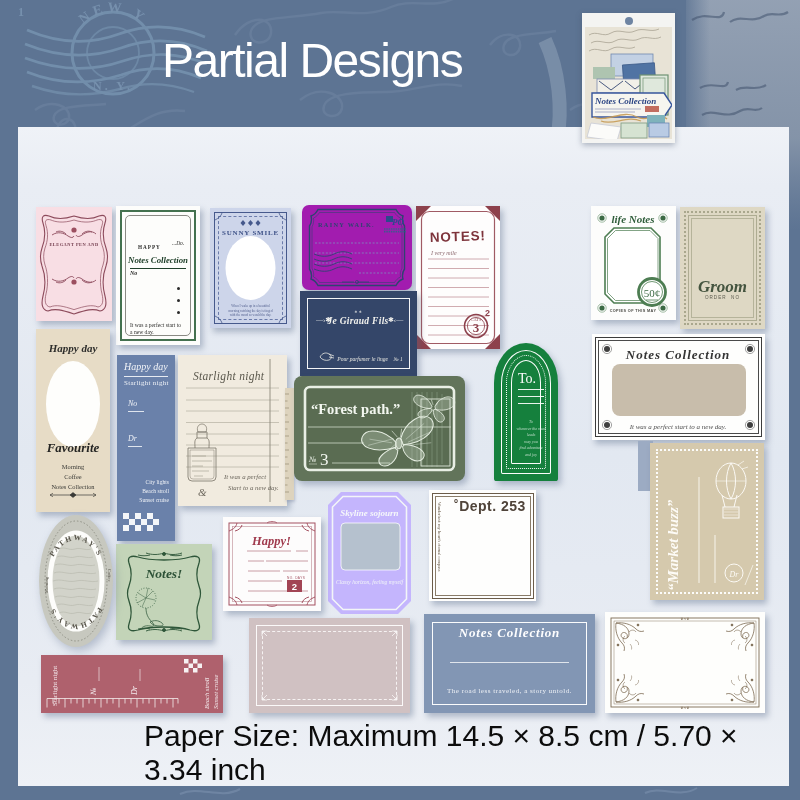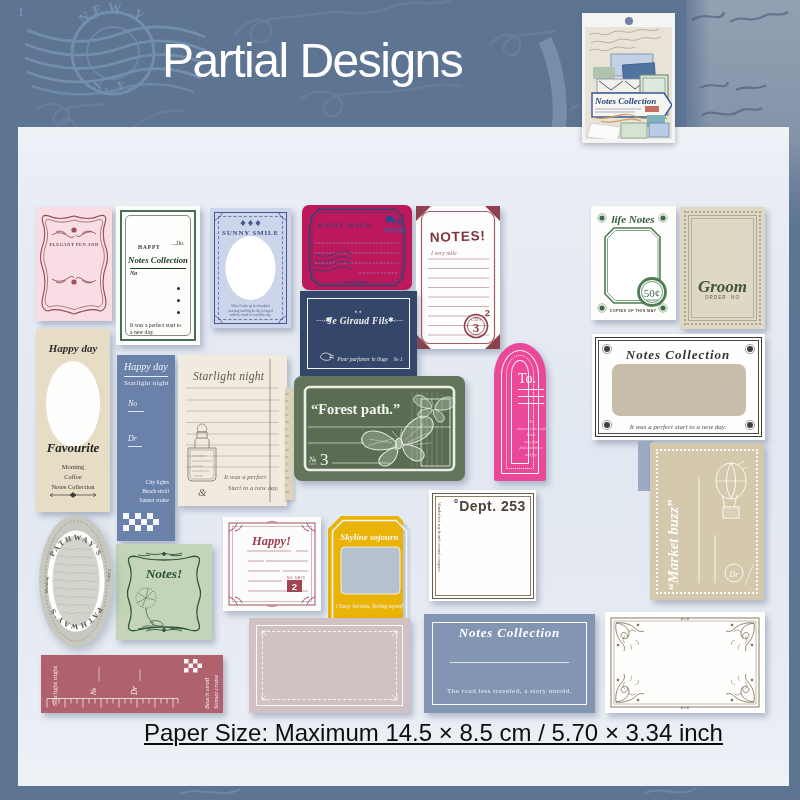--- a/index.html
+++ b/index.html
@@ -162,21 +162,21 @@
       <text x="40.5" y="27" text-anchor="middle" font-family="Liberation Serif" font-weight="bold" font-size="7" letter-spacing="0.8" fill="#3d5187">SUNNY SMILE</text>
       <ellipse cx="40.5" cy="60" rx="25" ry="32" fill="#ffffff"></ellipse>
       <g fill="#55628f" font-family="Liberation Serif" font-size="3.2" text-anchor="middle">
         <text x="40.5" y="99">When I wake up in a beautiful</text>
         <text x="40.5" y="103.5">morning catching the sky is tinged</text>
         <text x="40.5" y="108">with the mood so would the day.</text>
       </g>
     </svg>
   </div>
 
-  <div class="card" style="left:302px;top:205px;width:110px;height:85px;background:#be185d;border-radius:7px;">
+  <div class="card" style="left:302px;top:205px;width:110px;height:85px;background:#a21caf;border-radius:7px;">
     <svg width="110" height="85" viewBox="0 0 110 85">
       <path d="M16,4.5 h78 c1.5,3 4,5.5 7,6.5 c-1,3.5 -0.5,7 1.5,10 v43 c-2,3 -2.5,6.5 -1.5,10 c-3,1 -5.5,3.5 -7,6.5 h-78 c-1.5,-3 -4,-5.5 -7,-6.5 c1,-3.5 0.5,-7 -1.5,-10 v-43 c2,-3 2.5,-6.5 1.5,-10 c3,-1 5.5,-3.5 7,-6.5 Z" fill="none" stroke="#2e4470" stroke-width="1.4"></path>
       <path d="M17.5,7.5 h75 c1.5,2.5 3.5,4.5 6,5.5 c-0.5,3 0,6 1.5,8.8 v41.4 c-1.5,2.8 -2,5.8 -1.5,8.8 c-2.5,1 -4.5,3 -6,5.5 h-75 c-1.5,-2.5 -3.5,-4.5 -6,-5.5 c0.5,-3 0,-6 -1.5,-8.8 V21.8 c1.5,-2.8 2,-5.8 1.5,-8.8 c2.5,-1 4.5,-3 6,-5.5 Z" fill="none" stroke="#2e4470" stroke-width="0.55"></path>
       <text x="16" y="21.5" font-family="Liberation Serif" font-size="6.3" letter-spacing="1.3" fill="#2e4470" font-weight="bold">RAINY WALK.</text>
       <rect x="84" y="11" width="7" height="6" fill="#2b4a8b"></rect>
       <text x="90" y="20" font-family="Liberation Serif" font-style="italic" font-weight="bold" font-size="9" fill="#2b4a8b">PO</text>
       <path d="M82,24 h22 m-22,2.6 h22" stroke="#41598f" stroke-width="1.6" stroke-dasharray="1.5 0.8"></path>
       <g stroke="#7f8fc0" stroke-width="0.8" stroke-dasharray="2 1.6">
         <path d="M13,38 h84"></path>
           <path d="M13,48 h84"></path>
@@ -386,21 +386,21 @@
       <g stroke="#e5ede1" stroke-width="0.8" fill="rgba(226,236,221,0.26)" transform="rotate(10 140 30)">
         <path d="M138,31 C133,22 121,19 119,25 C117,30 127,35 137,33 Z"></path>
         <path d="M137,33 C128,35 123,40 127,43 C131,46 137,41 139,34 Z"></path>
         <path d="M141,30 C144,20 155,15 159,21 C163,27 153,34 142,33 Z"></path>
         <path d="M142,33 C150,35 155,40 151,44 C147,47 141,41 140,34 Z"></path>
         <path d="M139,29 l-3,-5 m6,5 l2,-6" fill="none" stroke-width="0.5"></path>
       </g>
     </svg>
   </div>
 
-  <div class="card" style="left:494px;top:343px;width:52px;height:138px;background:#ec4899;border-radius:37px 37px 3px 3px / 46px 46px 3px 3px;">
+  <div class="card" style="left:494px;top:343px;width:52px;height:138px;background:#15803d;border-radius:37px 37px 3px 3px / 46px 46px 3px 3px;padding-left:12px;">
     <div class="abs" style="left:7px;top:7px;right:7px;bottom:7px;border:1.6px solid #fbfcfc;border-radius:30px 30px 2px 2px / 40px 40px 2px 2px;"></div>
     <div class="abs" style="left:12px;top:12px;right:12px;bottom:12px;border:1.4px dotted #fbfcfc;border-radius:25px 25px 2px 2px / 35px 35px 2px 2px;"></div>
     <div class="abs" style="left:17px;top:17px;right:17px;bottom:17px;border:1.2px solid #fbfcfc;border-radius:20px 20px 2px 2px / 30px 30px 2px 2px;"></div>
     <div class="abs ser" style="left:24px;top:28px;font-size:14px;color:#fdfdfd;">To.</div>
     <div class="abs" style="left:24px;top:46px;width:26px;border-top:0.9px solid rgba(255,255,255,.9);"></div>
     <div class="abs" style="left:24px;top:53px;width:26px;border-top:0.9px solid rgba(255,255,255,.9);"></div>
     <div class="abs" style="left:24px;top:60px;width:26px;border-top:0.9px solid rgba(255,255,255,.9);"></div>
     <div class="abs ser" style="left:21px;top:76px;width:32px;font-size:4px;font-style:italic;color:rgba(255,255,255,.7);line-height:6.5px;text-align:center;">To<br>wherever the road leads<br>may you<br>find adventure<br>and joy</div>
   </div>
 
@@ -453,21 +453,21 @@
   </div>
 
   <div class="card" style="left:429px;top:490px;width:107px;height:111px;background:#fefefd;">
     <div class="abs" style="left:2.5px;top:2.5px;right:2.5px;bottom:2.5px;border:1.2px solid #6b5c49;"></div>
     <div class="abs" style="left:5.5px;top:5.5px;right:5.5px;bottom:5.5px;border:0.7px solid #8a7c69;"></div>
     <div class="abs" style="left:25px;top:8px;font-size:14px;font-weight:bold;color:#50443a;letter-spacing:0.5px;">˚Dept. 253</div>
     <div class="abs ser" style="left:3px;top:12px;width:10px;font-size:4.4px;color:#6b5c49;writing-mode:vertical-rl;height:80px;">Wanderlust: my heart's eternal compass</div>
   </div>
 
 
-  <div class="card" style="left:328px;top:516px;width:75px;height:122px;background:#eab308;clip-path:polygon(13px 0,70px 0,83px 13px,83px 109px,70px 122px,13px 122px,0 109px,0 13px);box-shadow:none;filter:drop-shadow(3px 4px 4px rgba(80,98,130,.35));">
+  <div class="card" style="left:328px;top:492px;width:83px;height:122px;background:#c4b5fd;clip-path:polygon(13px 0,70px 0,83px 13px,83px 109px,70px 122px,13px 122px,0 109px,0 13px);box-shadow:none;filter:drop-shadow(3px 4px 4px rgba(80,98,130,.35));">
     <svg width="83" height="122" viewBox="0 0 83 122">
       <path d="M15,4.5 h53 l10.5,10.5 v92 l-10.5,10.5 H15 L4.5,107 V15 Z" fill="none" stroke="#f2f5f8" stroke-width="1.6"></path>
       <text x="41.5" y="24" text-anchor="middle" font-family="Liberation Serif" font-style="italic" font-weight="bold" font-size="9" fill="#f6f8fa">Skyline sojourn</text>
       <rect x="13" y="31" width="59" height="47" rx="4" fill="#b5c1ce" stroke="rgba(255,255,255,.75)" stroke-width="1"></rect>
       <text x="41.5" y="92" text-anchor="middle" font-family="Liberation Serif" font-style="italic" font-size="5.6" fill="#f2f5f8">Classy horizon, feeling myself</text>
     </svg>
   </div>
 
   <div class="card" style="left:223px;top:517px;width:98px;height:94px;background:#fdfcfc;">
     <svg width="98" height="94" viewBox="0 0 98 94">
@@ -598,16 +598,16 @@
           <circle cx="13" cy="33" r="0.9" fill="#7c6a52"></circle>
           <path d="M30,28 c2.5,0.5 4,2.5 3.5,5 m-8.5,-1 c1.5,1.5 2,3.5 1.5,5.5" stroke-width="0.5"></path>
         </g>
         <use href="#fl" transform="translate(160,0) scale(-1,1)"></use>
         <use href="#fl" transform="translate(0,101) scale(1,-1)"></use>
         <use href="#fl" transform="translate(160,101) scale(-1,-1)"></use>
       </g>
     </svg>
   </div>
 
-  <div class="abs" style="left:144px;top:719px;color:#0c0c0c;font-size:24px;text-decoration:underline;">Paper Size: Maximum 14.5 × 8.5 cm / 5.70 × 3.34 inch</div>
+  <div class="abs" style="left:144px;top:719px;color:#0c0c0c;font-size:30px;">Paper Size: Maximum 14.5 × 8.5 cm / 5.70 × 3.34 inch</div>
 
 
 </div>
 
 </body></html>

